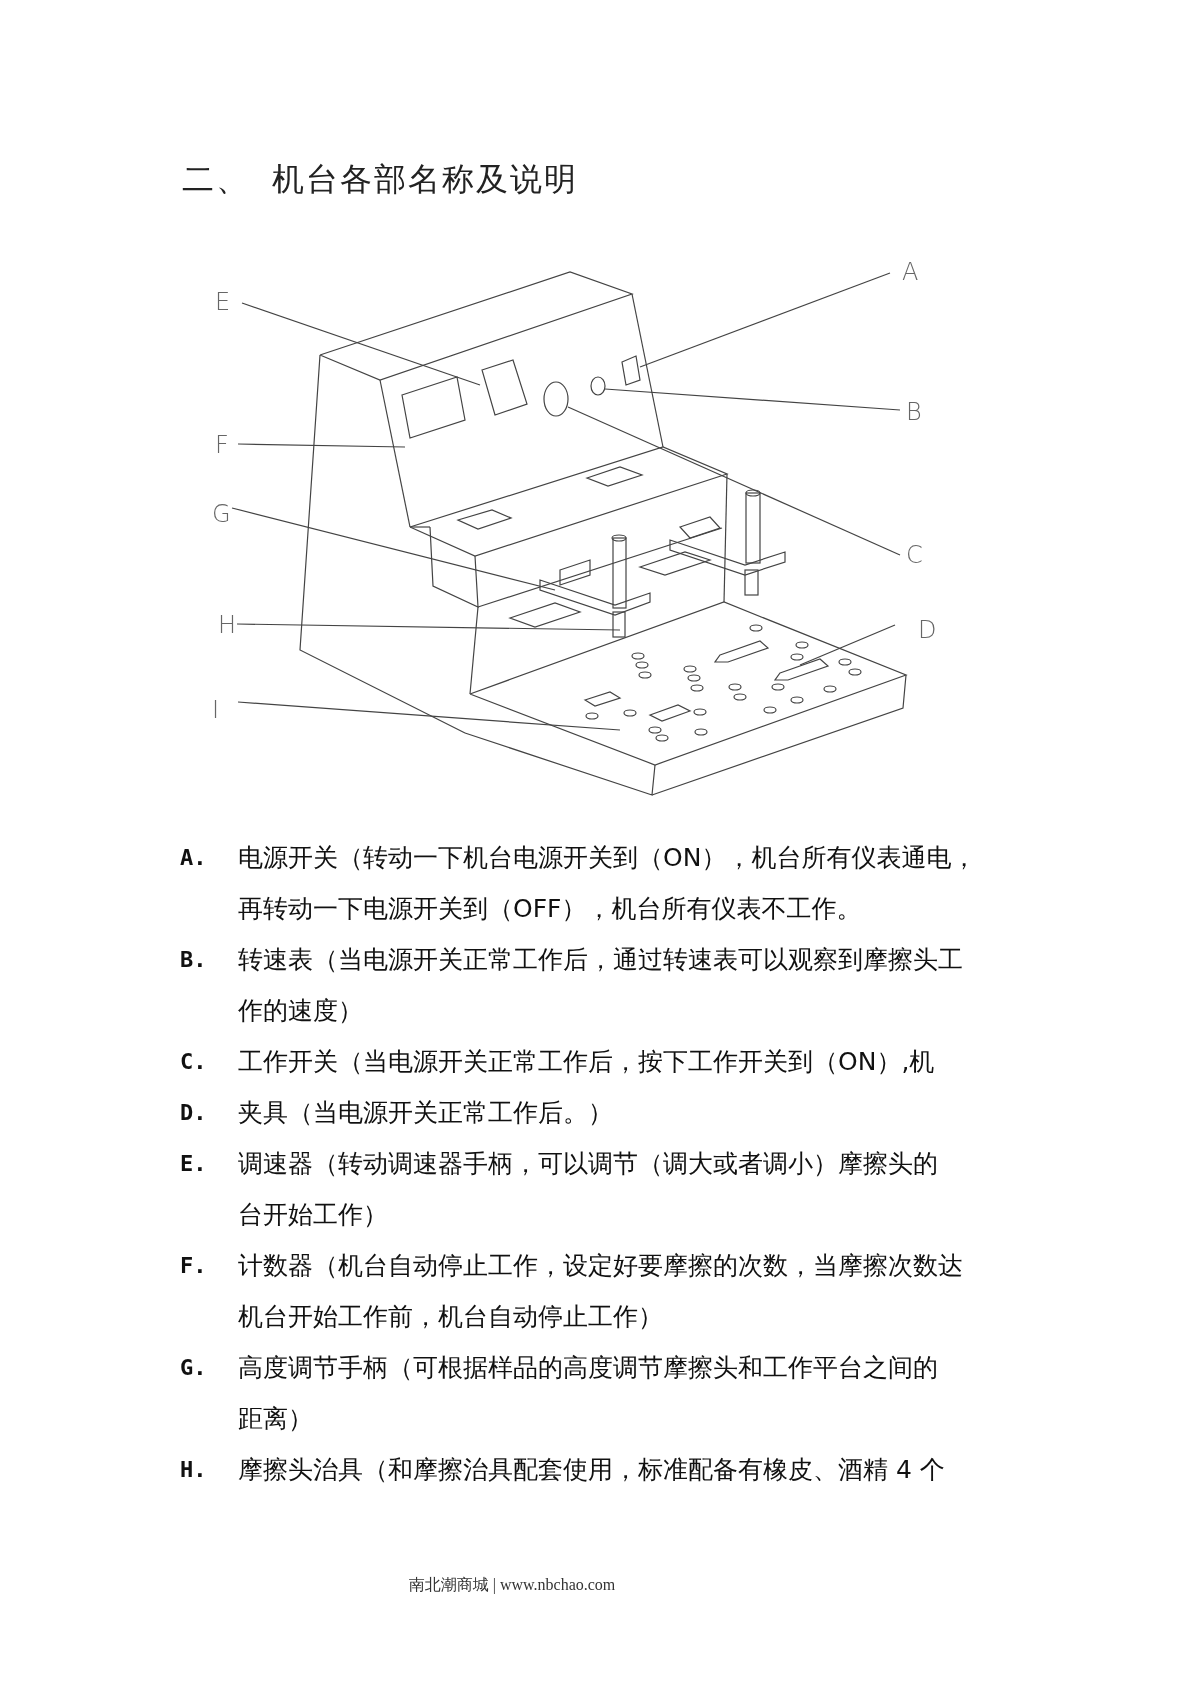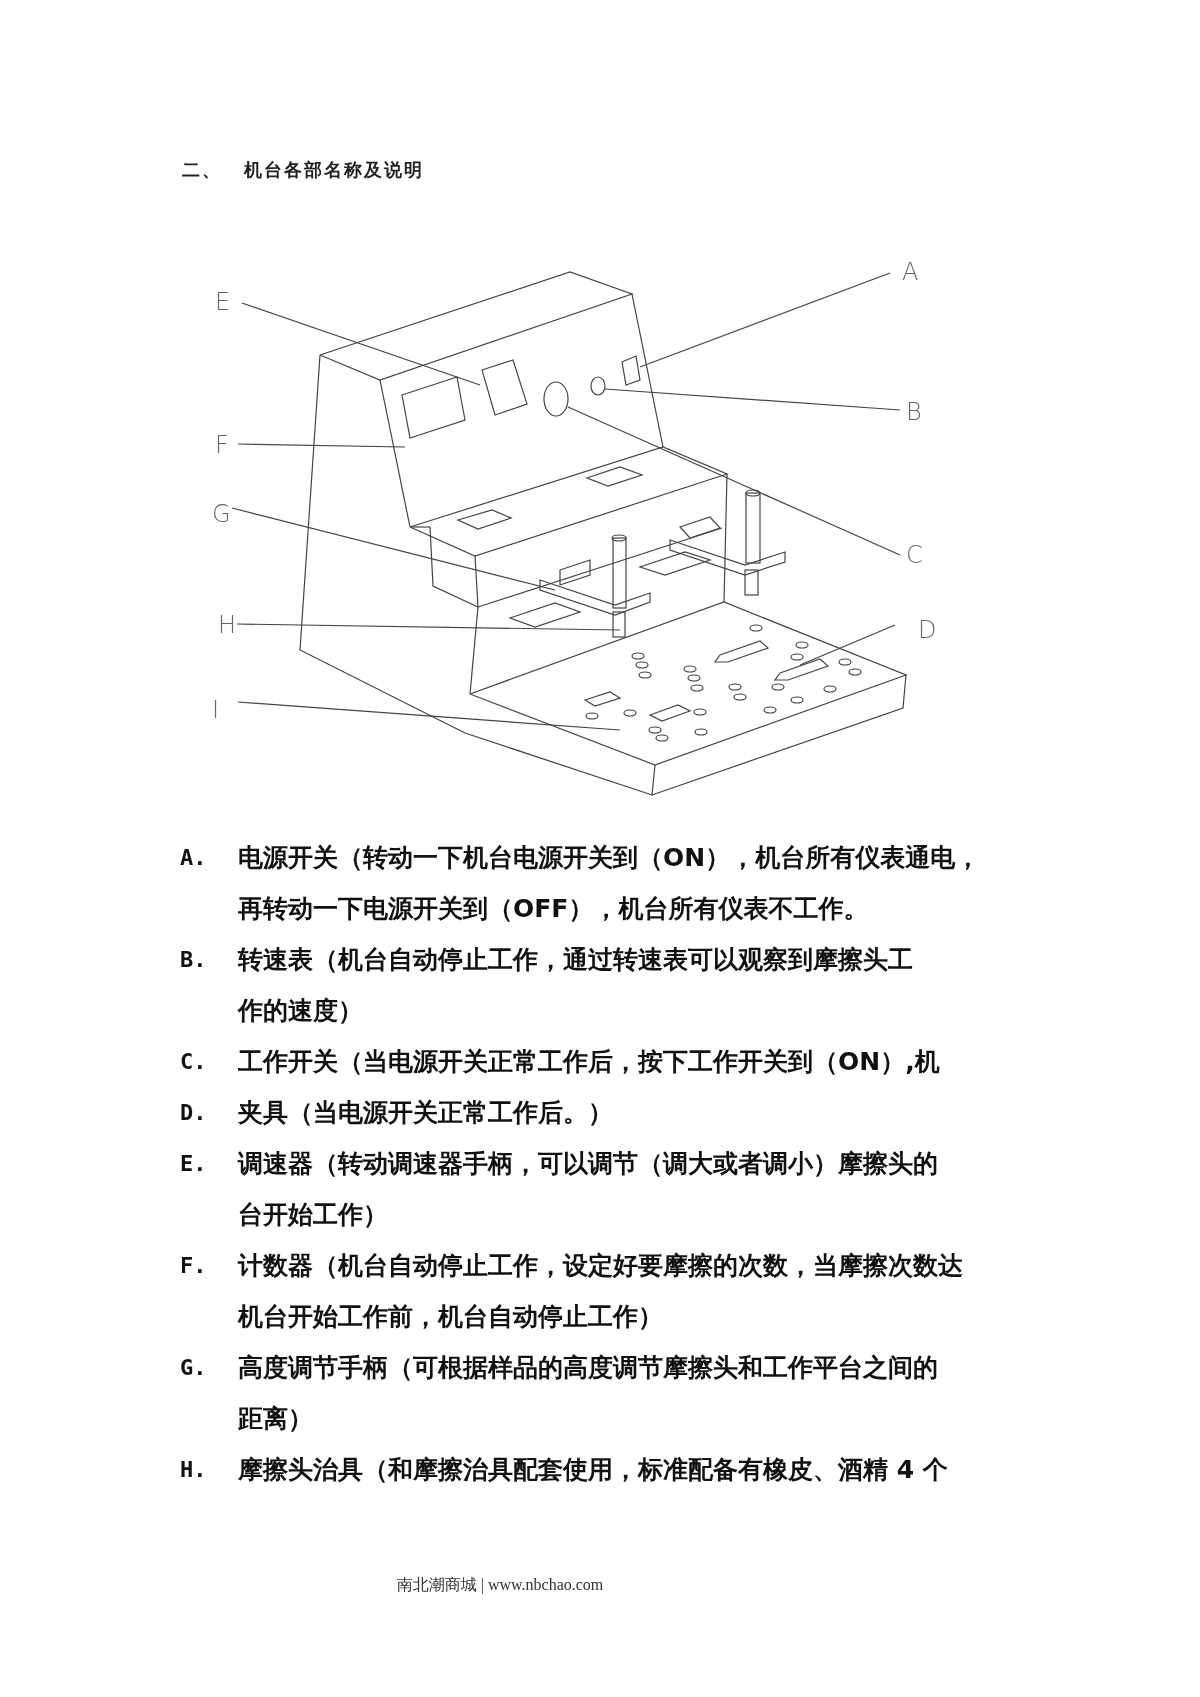--- a/index.html
+++ b/index.html
@@ -1,28 +1,28 @@
 <!DOCTYPE html>
 <html><head>
 <meta charset="utf-8">
 <style>
   html, body { margin: 0; padding: 0; background: #ffffff; }
   body { width: 1200px; height: 1697px; position: relative; overflow: hidden;
          font-family: "DejaVu Sans", "Liberation Sans", sans-serif; color: #111; }
-  .heading { position: absolute; left: 182px; top: 158px; font-size: 18px; letter-spacing: 2px; color: #222; font-weight: bold; }
+  .heading { position: absolute; left: 182px; top: 158px; font-size: 32px; letter-spacing: 2px; color: #222; }
   .heading .num { margin-right: 22px; }
   .diagram { position: absolute; left: 0; top: 0; width: 1200px; height: 800px; }
   .diagram svg { width: 1200px; height: 800px; }
   .callout { font-family: "DejaVu Sans", sans-serif; font-size: 24px; fill: #666; font-weight: 200; }
   .items { position: absolute; left: 180px; top: 832px; width: 860px; }
   .item { position: relative; font-size: 25px; line-height: 51px; padding-left: 58px; color: #111; }
   .item .letter { position: absolute; left: 0; top: 0; font-family: "DejaVu Sans Mono", "Liberation Mono", monospace; font-weight: bold; font-size: 22px; }
-  .item .line { display: block; white-space: nowrap; font-weight: bold; }
+  .item .line { display: block; white-space: nowrap; }
   .footer { position: absolute; left: 0; width: 1000px; top: 1575px; text-align: center;
-            font-family: "Liberation Serif", "DejaVu Serif", serif; font-size: 16px; color: #333; }
+            font-family: "Liberation Serif", "DejaVu Serif", serif; font-size: 16px; color: #333; padding-left: 12px; }
 </style>
 </head>
 <body>
 
 <div class="heading">
   <span class="num">二、</span><span>机台各部名称及说明</span>
 </div>
 
 <div class="diagram">
   <svg viewBox="0 0 1200 800" xmlns="http://www.w3.org/2000/svg">
@@ -125,21 +125,21 @@
 </div>
 
 <div class="items">
   <div class="item">
     <span class="letter">A.</span>
     <span class="line">电源开关（转动一下机台电源开关到（ON），机台所有仪表通电，</span>
     <span class="line">再转动一下电源开关到（OFF），机台所有仪表不工作。</span>
   </div>
   <div class="item">
     <span class="letter">B.</span>
-    <span class="line">转速表（机台自动停止工作，通过转速表可以观察到摩擦头工</span>
+    <span class="line">转速表（当电源开关正常工作后，通过转速表可以观察到摩擦头工</span>
     <span class="line">作的速度）</span>
   </div>
   <div class="item">
     <span class="letter">C.</span>
     <span class="line">工作开关（当电源开关正常工作后，按下工作开关到（ON）,机</span>
   </div>
   <div class="item">
     <span class="letter">D.</span>
     <span class="line">夹具（当电源开关正常工作后。）</span>
   </div>

